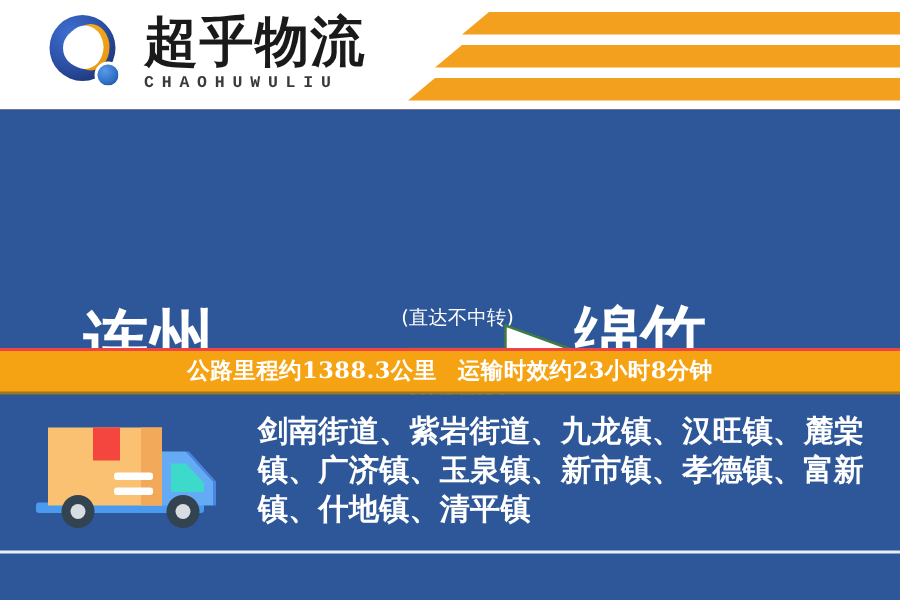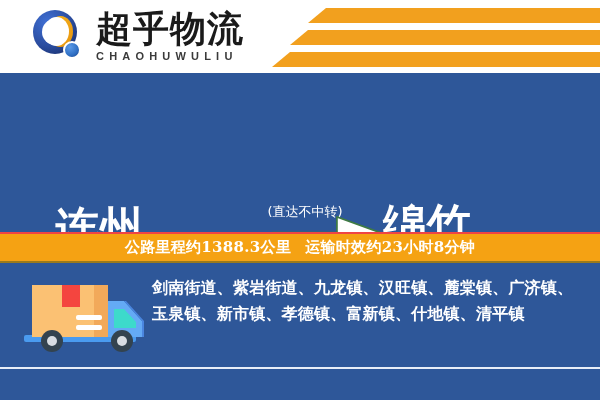--- a/index.html
+++ b/index.html
@@ -79,21 +79,21 @@
   .brand-cn {
     font-family: "DejaVu Serif", "Liberation Serif", serif;
     font-size: 36px;
     font-weight: bold;
     color: #1a1a1a;
     letter-spacing: 1px;
     line-height: 40px;
     white-space: nowrap;
   }
   .brand-en {
-    font-family: Liberation Sans, sans-serif;
+    font-family: Liberation Mono, monospace;
     font-size: 11px;
     font-weight: bold;
     color: #3a3a3a;
     letter-spacing: 5.2px;
     line-height: 14px;
     margin-top: 1px;
     white-space: nowrap;
   }
   .stripes {
     position: absolute;
@@ -182,24 +182,24 @@
     width: 600px; height: 137px;
     background: #2e5799;
   }
   .truck {
     position: absolute;
     left: 22px; top: 14px;
     width: 128px; height: 80px;
   }
   .areas-text {
     position: absolute;
-    left: 152px; top: 12px;
+    left: 172px; top: 12px;
     width: 424px;
     font-family: Liberation Serif, serif;
-    font-size: 16px;
+    font-size: 20px;
     font-weight: bold;
     color: #ffffff;
     line-height: 26px;
     letter-spacing: 0.2px;
   }
   .footline {
     position: absolute;
     left: 0; top: 104px;
     width: 600px; height: 2px;
     background: #e8eef8;

